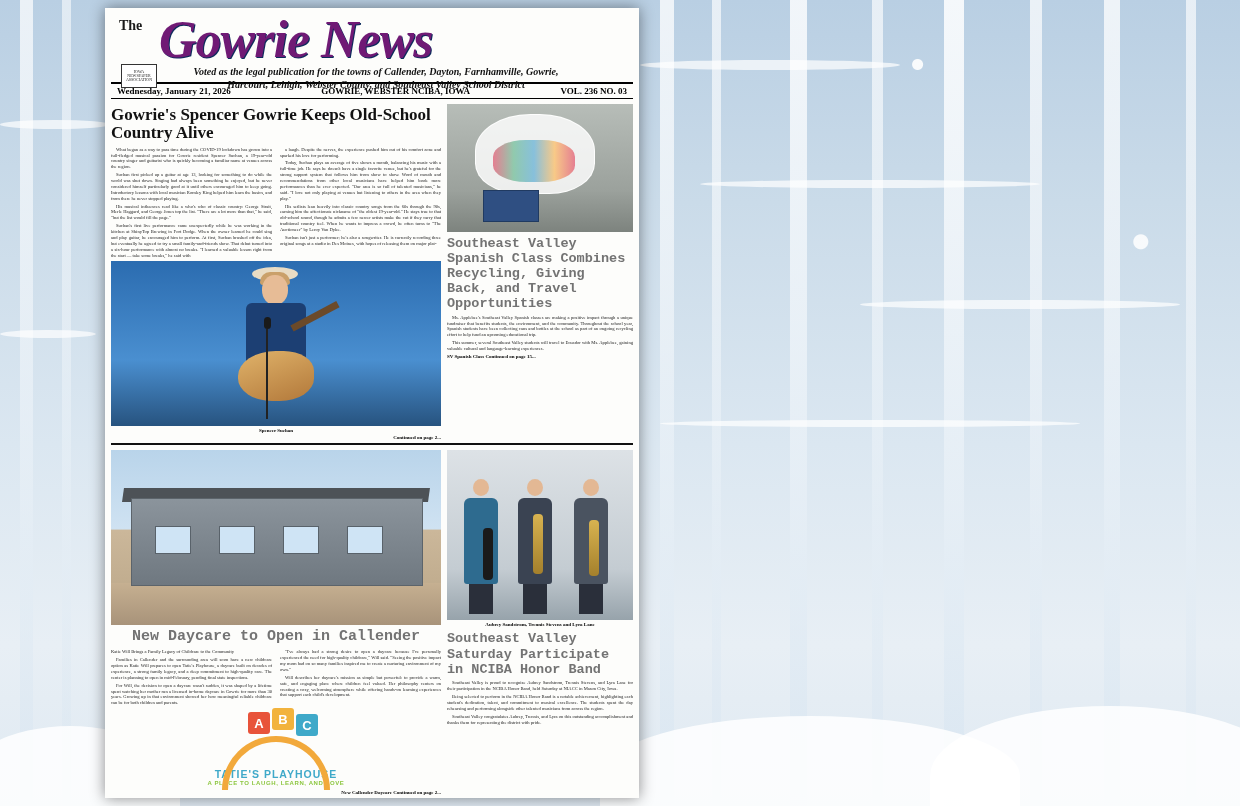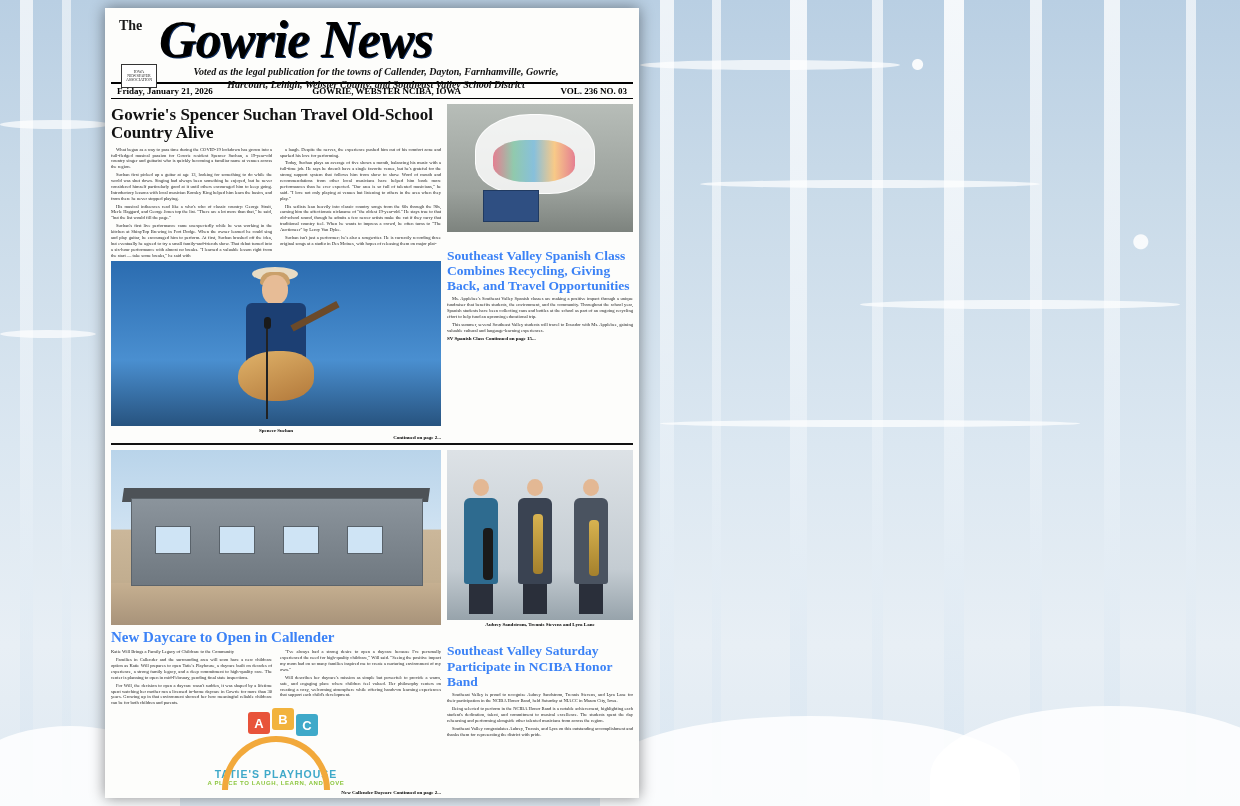--- a/index.html
+++ b/index.html
@@ -31,21 +31,21 @@
     overflow:hidden;
   }
   .masthead{position:relative;height:66px;}
   .mh-the{
     position:absolute;left:8px;top:6px;font-family:"Liberation Serif",serif;
     font-size:14px;font-weight:bold;color:#1a1a1a;font-style:normal;
   }
   .mh-title{
     position:absolute;left:48px;top:-2px;
     font-family:"Liberation Serif",serif;font-weight:bold;font-style:italic;
-    font-size:52px;letter-spacing:-1px;color:#000000;
+    font-size:52px;letter-spacing:-1px;color:#701a75;
     text-shadow:1px 1px 0 #0d2c5c;
     white-space:nowrap;
   }
   .mh-sub{
     position:absolute;left:70px;top:54px;width:390px;text-align:center;
     font-size:10px;font-weight:bold;font-style:italic;line-height:1.25;color:#111;
   }
   .mh-logo{
     position:absolute;left:10px;top:52px;width:34px;height:22px;
     border:1px solid #333;display:flex;align-items:center;justify-content:center;
@@ -53,21 +53,21 @@
   }
   .rulebar{border-top:2px solid #000;border-bottom:1px solid #000;margin-top:4px;padding:2px 2px;}
   .dateline{display:flex;justify-content:space-between;font-size:9px;font-weight:bold;padding:0 4px;}
   .cols{display:flex;gap:6px;margin-top:5px;}
   .leftcol{width:330px;}
   .rightcol{width:186px;}
   h1.headline{
     font-size:17px;line-height:1.08;margin:2px 0 4px 0;font-weight:bold;color:#111;
   }
   h2.subhead{
-    font-size:13.5px;line-height:1.12;margin:16px 0 3px 0;font-weight:bold;color:#3b82f6;
+    font-size:13.5px;line-height:1.12;margin:4px 0 3px 0;font-weight:bold;color:#737373;font-family:Liberation Mono, monospace;
   }
   .body2{column-count:2;column-gap:8px;font-size:4.6px;line-height:1.28;text-align:justify;color:#222;}
   .body1{font-size:4.6px;line-height:1.3;text-align:justify;color:#222;}
   .body1 p, .body2 p, .body3 p{margin:0 0 2px 0;text-indent:5px;}
   .contnote{font-size:5px;font-weight:bold;text-align:right;margin-top:2px;}
   .contnote.left{text-align:left;}
   .caption{font-size:5px;font-weight:bold;text-align:center;margin:2px 0;}
   
   .photo{position:relative;overflow:hidden;background:#7a8a96;}
   
@@ -142,29 +142,29 @@
 
   <div class="masthead">
     <div class="mh-the">The</div>
     <div class="mh-title">Gowrie News</div>
     <div class="mh-logo">IOWA NEWSPAPER ASSOCIATION</div>
     <div class="mh-sub">Voted as the legal publication for the towns of Callender, Dayton, Farnhamville, Gowrie, Harcourt, Lehigh, Webster County, and Southeast Valley School District</div>
   </div>
 
   <div class="rulebar">
     <div class="dateline">
-      <span>Friday, January 21, 2026</span>
+      <span>Wednesday, January 21, 2026</span>
       <span>GOWRIE, WEBSTER NCIBA, IOWA</span>
       <span>VOL. 236   NO. 03</span>
     </div>
   </div>
 
   <div class="cols">
     <div class="leftcol">
-      <h1 class="headline">Gowrie's Spencer Suchan Travel Old-School Country Alive</h1>
+      <h1 class="headline">Gowrie's Spencer Gowrie Keeps Old-School Country Alive</h1>
       <div class="body2">
         <p>What began as a way to pass time during the COVID-19 lockdown has grown into a full-fledged musical passion for Gowrie resident Spencer Suchan, a 19-year-old country singer and guitarist who is quickly becoming a familiar name at venues across the region.</p>
         <p>Suchan first picked up a guitar at age 13, looking for something to do while the world was shut down. Singing had always been something he enjoyed, but he never considered himself particularly good at it until others encouraged him to keep going. Introductory lessons with local musician Romley King helped him learn the basics, and from there he never stopped playing.</p>
         <p>His musical influences read like a who's who of classic country: George Strait, Merle Haggard, and George Jones top the list. "There are a lot more than that," he said, "but the list would fill the page."</p>
         <p>Suchan's first live performance came unexpectedly while he was working in the kitchen at ShinyTop Brewing in Fort Dodge. When the owner learned he could sing and play guitar, he encouraged him to perform. At first, Suchan brushed off the idea, but eventually he agreed to try a small family-and-friends show. That debut turned into a six-hour performance with almost no breaks. "I learned a valuable lesson right from the start — take some breaks," he said with</p>
         <p>a laugh. Despite the nerves, the experience pushed him out of his comfort zone and sparked his love for performing.</p>
         <p>Today, Suchan plays an average of five shows a month, balancing his music with a full-time job. He says he doesn't have a single favorite venue, but he's grateful for the strong support system that follows him from show to show. Word of mouth and recommendations from other local musicians have helped him book more performances than he ever expected. "Our area is so full of talented musicians," he said. "I love not only playing at venues but listening to others in the area when they play."</p>
         <p>His setlists lean heavily into classic country songs from the 60s through the 90s, earning him the affectionate nickname of "the oldest 19-year-old." He stays true to that old-school sound, though he admits a few newer artists make the cut if they carry that traditional country feel. When he wants to impress a crowd, he often turns to "The Auctioneer" by Leroy Van Dyke.</p>
         <p>Suchan isn't just a performer; he's also a songwriter. He is currently recording three original songs at a studio in Des Moines, with hopes of releasing them on major plat-</p>
       </div>
@@ -207,21 +207,21 @@
     <div class="leftcol">
       <div class="photo ph-daycare">
         <div class="ground"></div>
         <div class="roof"></div>
         <div class="bldg"></div>
         <div class="win" style="left:44px;top:76px;"></div>
         <div class="win" style="left:108px;top:76px;"></div>
         <div class="win" style="left:172px;top:76px;"></div>
         <div class="win" style="left:236px;top:76px;"></div>
       </div>
-      <h2 class="subhead" style="font-size:15px;margin-top:4px;">New Daycare to Open in Callender</h2>
+      <h2 class="subhead" style="font-size:15px;margin-top:4px;text-align:center;">New Daycare to Open in Callender</h2>
       <div class="body2">
         <p style="text-indent:0;font-weight:normal;">Katie Will Brings a Family Legacy of Childcare to the Community</p>
         <p>Families in Callender and the surrounding area will soon have a new childcare option as Katie Will prepares to open Tatie's Playhouse, a daycare built on decades of experience, a strong family legacy, and a deep commitment to high-quality care. The center is planning to open in mid-February, pending final state inspections.</p>
         <p>For Will, the decision to open a daycare wasn't sudden, it was shaped by a lifetime spent watching her mother run a licensed in-home daycare in Gowrie for more than 30 years. Growing up in that environment showed her how meaningful reliable childcare can be for both children and parents.</p>
         <p>"I've always had a strong desire to open a daycare because I've personally experienced the need for high-quality childcare," Will said. "Seeing the positive impact my mom had on so many families inspired me to create a nurturing environment of my own."</p>
         <p>Will describes her daycare's mission as simple but powerful: to provide a warm, safe, and engaging place where children feel valued. Her philosophy centers on creating a cozy, welcoming atmosphere while offering hands-on learning experiences that support each child's development.</p>
       </div>
       <div class="playhouse">
         <div class="ph-arc">
           <div class="rain"></div>

